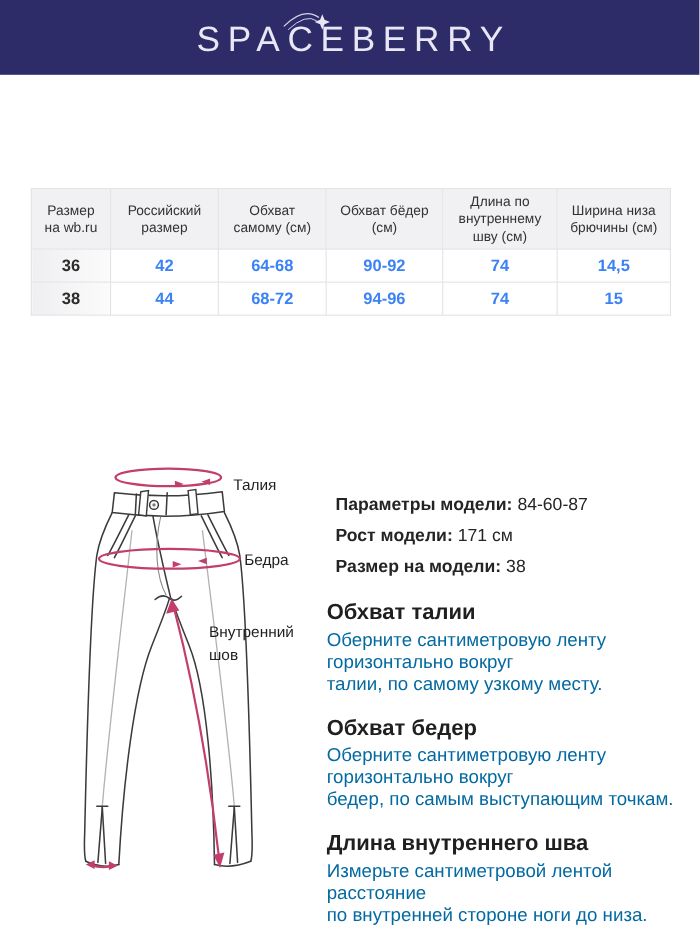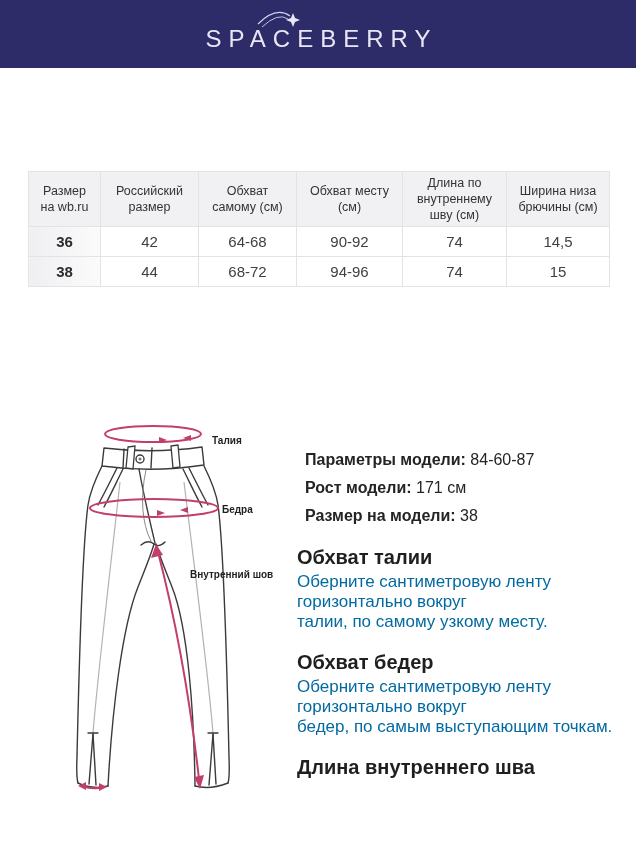--- a/index.html
+++ b/index.html
@@ -17,55 +17,55 @@
   
   .brand-header{
     position:absolute;left:0;top:0;width:636px;height:68px;
     background:var(--navy);
   }
   .brand{
     position:relative;width:100%;height:100%;
     display:flex;align-items:flex-end;justify-content:center;
   }
   .brand-text{
-    color:#e9e7f5;font-size:24px;letter-spacing:7px;font-weight:400;
+    color:#e9e7f5;font-size:32px;letter-spacing:7px;font-weight:400;
     line-height:1;padding-bottom:17px;padding-left:7px;
   }
   .comet{position:absolute;left:50%;margin-left:-62px;top:5px;}
 
   
   .size-table{
     position:absolute;left:28px;top:171px;width:581px;
     border-collapse:collapse;table-layout:fixed;
   }
   .size-table th,.size-table td{
     border:1px solid #e4e2e6;text-align:center;vertical-align:middle;
     padding:2px 6px;overflow:hidden;
   }
   .size-table th{
     background:#f1f0f2;height:50px;font-size:12.5px;font-weight:400;
     color:#333;line-height:16px;
   }
-  .size-table td{height:25px;font-size:15px;color:#404040;font-weight:400;}
+  .size-table td{height:25px;font-size:15px;color:#3b82f6;font-weight:700;}
   .size-table td.rowhead{
     font-weight:700;color:#2c2c2c;
     background:linear-gradient(90deg,#efeef0,#fbfbfc);
   }
 
   
   .diagram{position:absolute;left:38px;top:412px;width:252px;height:412px;}
   .diagram svg{position:absolute;left:0;top:0;}
   .outline{stroke:#3b3a3e;stroke-width:1.4;fill:none;stroke-linecap:round;stroke-linejoin:round;}
   .thin{stroke:#8a888c;stroke-width:1;fill:none;}
   .crease{stroke:#b4b1b6;stroke-width:1.2;fill:none;}
   .loop{fill:#ffffff;stroke:#3b3a3e;stroke-width:1.3;}
   .pink{stroke:var(--accent);stroke-width:2;fill:none;stroke-linecap:round;}
   .pinkfill{fill:var(--accent);stroke:none;}
   .dlabel{
-    position:absolute;font-size:10px;font-weight:700;color:#1f1f1f;line-height:21px;
+    position:absolute;font-size:14px;font-weight:400;color:#1f1f1f;line-height:21px;
     white-space:nowrap;
   }
   .dlabel.wrap{white-space:normal;width:105px;}
 
   
   .info{position:absolute;left:297px;top:446px;width:332px;}
   .param-line{margin:0;font-size:16px;line-height:28px;color:#242424;}
   .param-line .lbl{font-weight:700;margin-left:8px;}
   .param-line .val{font-weight:400;}
   .guide-section{margin-top:22px;}
@@ -99,21 +99,21 @@
         <col style="width:98px">
       <col style="width:106px">
         <col style="width:104px">
         <col style="width:103px">
     </colgroup>
     <thead>
       <tr>
         <th>Размер на wb.ru</th>
         <th>Российский размер</th>
         <th>Обхват самому (см)</th>
-        <th>Обхват месту (см)</th>
+        <th>Обхват бёдер (см)</th>
         <th>Длина по внутреннему шву (см)</th>
         <th>Ширина низа брючины (см)</th>
       </tr>
     </thead>
     <tbody>
       <tr>
         <td class="rowhead">36</td>
         <td>42</td>
         <td>64-68</td>
         <td>90-92</td>
@@ -210,16 +210,18 @@
       <p>Оберните сантиметровую ленту горизонтально вокруг
 талии, по самому узкому месту.</p>
     </div>
     <div class="guide-section">
       <h3>Обхват бедер</h3>
       <p>Оберните сантиметровую ленту горизонтально вокруг
 бедер, по самым выступающим точкам.</p>
     </div>
     <div class="guide-section">
       <h3>Длина внутреннего шва</h3>
+      <p>Измерьте сантиметровой лентой расстояние
+по внутренней стороне ноги до низа.</p>
     </div>
   </div>
 
 </div>
 
 </body></html>

